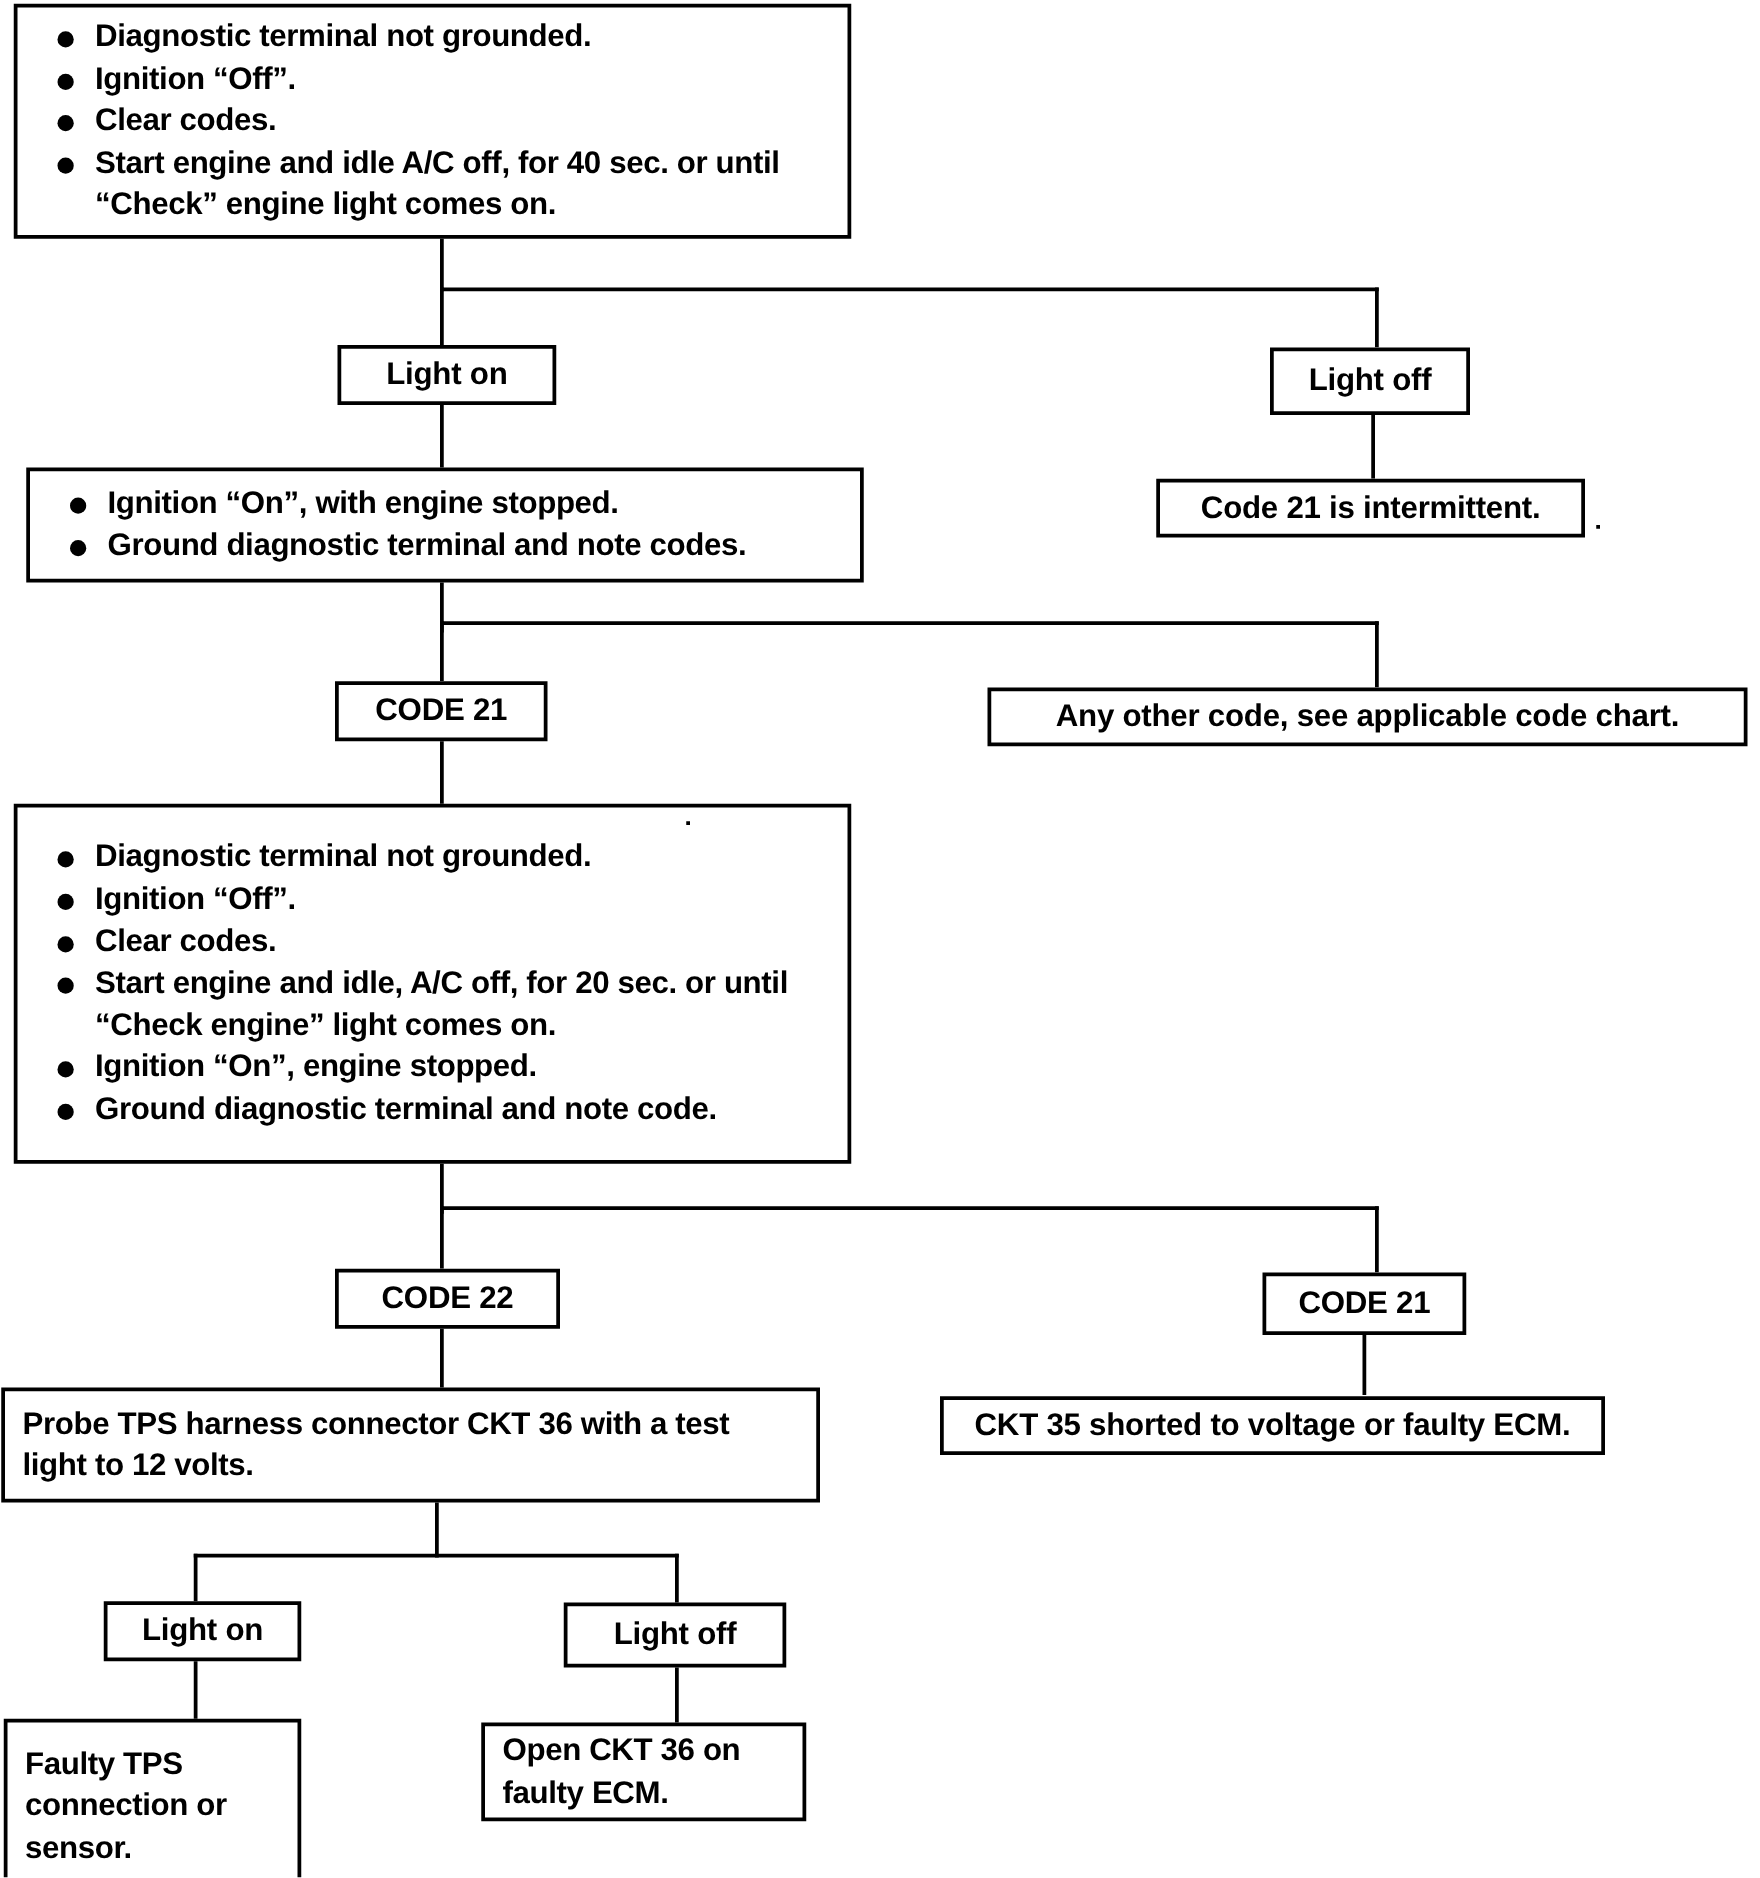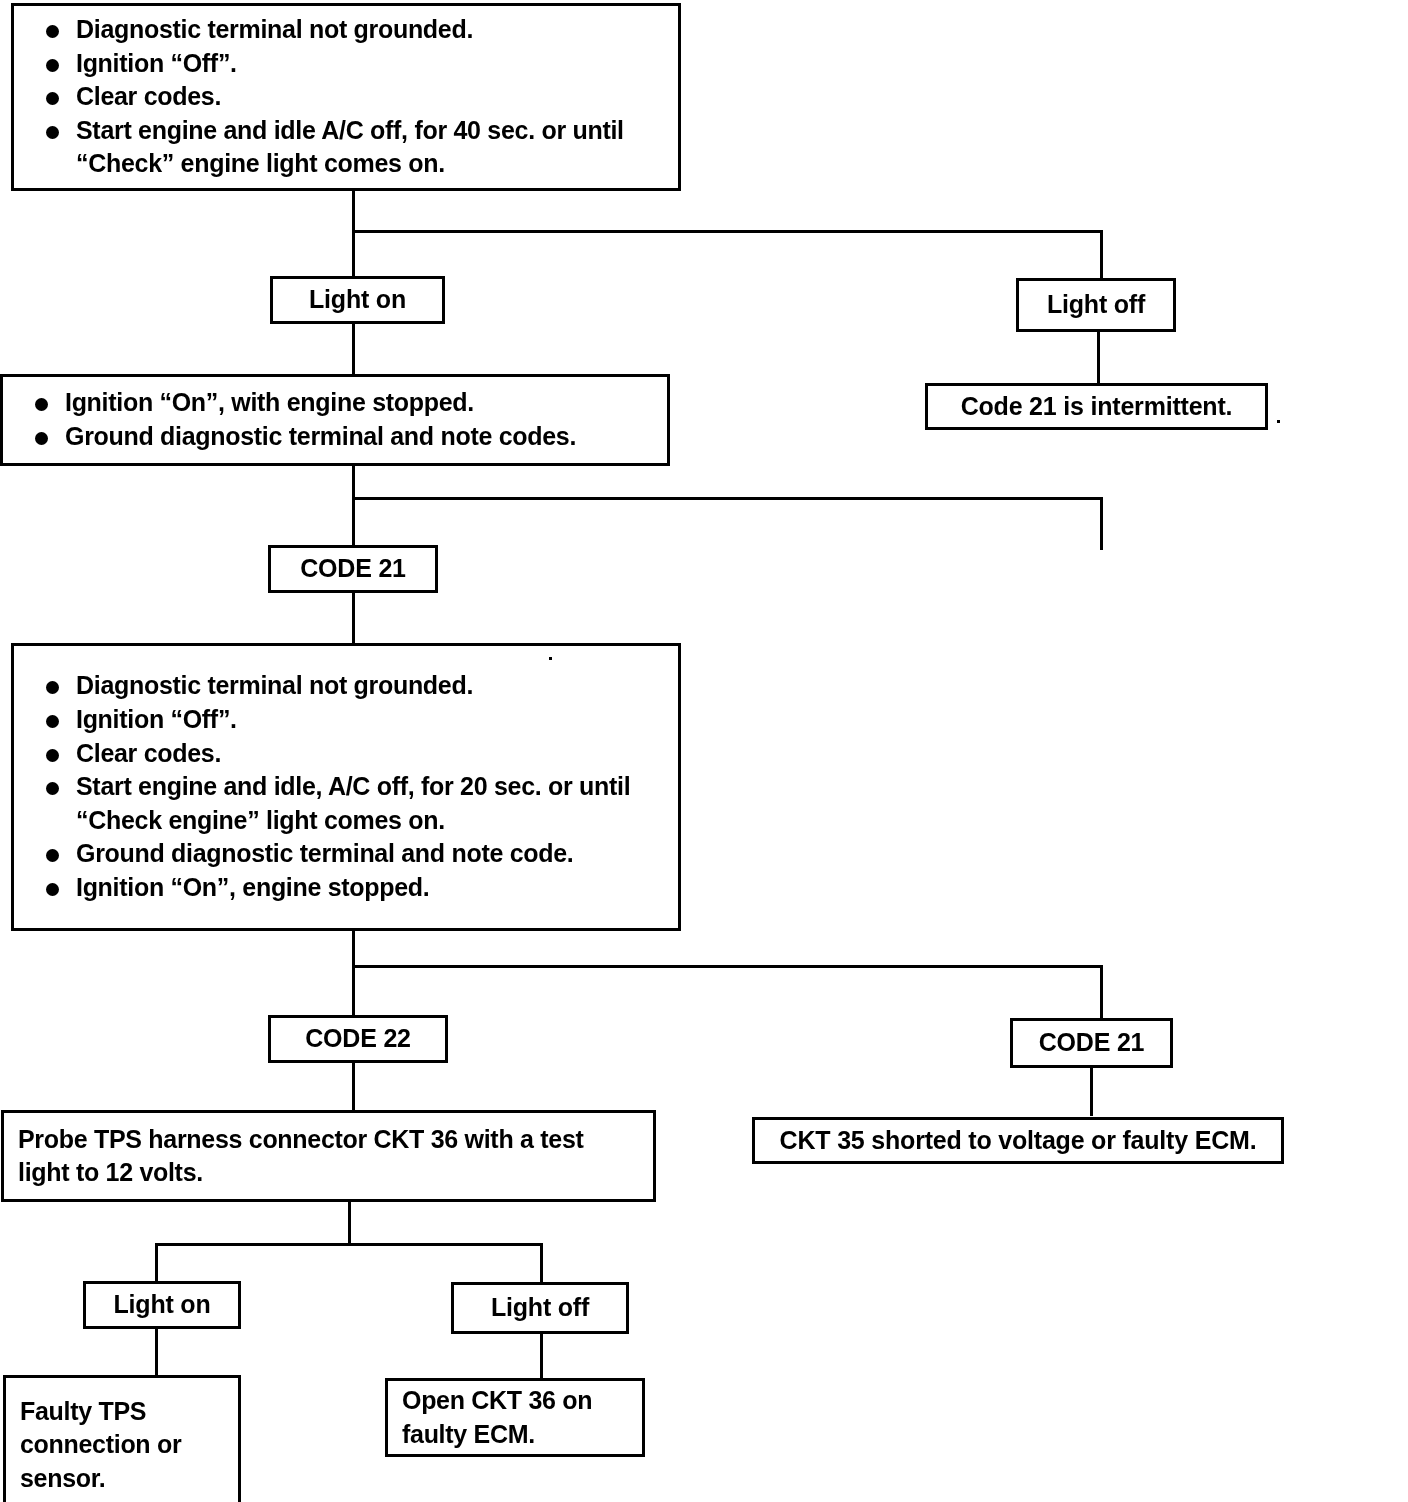--- a/index.html
+++ b/index.html
@@ -103,51 +103,54 @@
   <div class="box" style="left:270px; top:276px; width:175px; height:48px;">
     <div class="box-label">Light on</div>
   </div>
   <div class="box" style="left:1016px; top:278px; width:160px; height:54px;">
     <div class="box-label">Light off</div>
   </div>
 
   <div class="vline" style="left:352px; top:324px; height:52px;"></div>
   <div class="vline" style="left:1097px; top:332px; height:51px;"></div>
 
-  <div class="box" style="left:0; top:374px; width:670px; height:92px;">
+  <div class="box" style="left:21px; top:374px; width:670px; height:92px;">
     <ul class="bullet-list">
       <li>Ignition “On”, with engine stopped.</li>
       <li>Ground diagnostic terminal and note codes.</li>
     </ul>
   </div>
 
   <div class="box" style="left:925px; top:383px; width:343px; height:47px;">
     <div class="box-label">Code 21 is intermittent.</div>
   </div>
   <div class="speck" style="left:1277px; top:420px;"></div>
 
   <div class="vline" style="left:352px; top:466px; height:40px;"></div>
   <div class="hline" style="left:352px; top:497px; width:751px;"></div>
   <div class="vline" style="left:352px; top:497px; height:48px;"></div>
   <div class="vline" style="left:1100px; top:497px; height:53px;"></div>
 
   <div class="box" style="left:268px; top:545px; width:170px; height:48px;">
     <div class="box-label">CODE 21</div>
   </div>
+  <div class="box" style="left:790px; top:550px; width:608px; height:47px;">
+    <div class="box-label">Any other code, see applicable code chart.</div>
+  </div>
 
   <div class="vline" style="left:352px; top:593px; height:52px;"></div>
 
   <div class="box" style="left:11px; top:643px; width:670px; height:288px;">
     <ul class="bullet-list">
       <li>Diagnostic terminal not grounded.</li>
       <li>Ignition “Off”.</li>
       <li>Clear codes.</li>
       <li>Start engine and idle, A/C off, for 20 sec. or until “Check engine” light comes on.</li>
+      <li>Ignition “On”, engine stopped.</li>
       <li>Ground diagnostic terminal and note code.</li>
-      <li>Ignition “On”, engine stopped.</li>
     </ul>
   </div>
   <div class="speck" style="left:549px; top:657px;"></div>
 
   <div class="vline" style="left:352px; top:931px; height:40px;"></div>
   <div class="hline" style="left:352px; top:965px; width:751px;"></div>
   <div class="vline" style="left:352px; top:965px; height:50px;"></div>
   <div class="vline" style="left:1100px; top:965px; height:53px;"></div>
 
   <div class="box" style="left:268px; top:1015px; width:180px; height:48px;">

